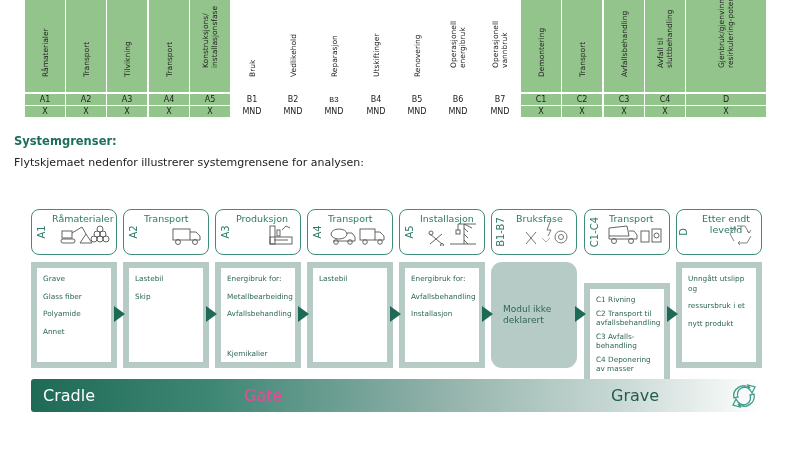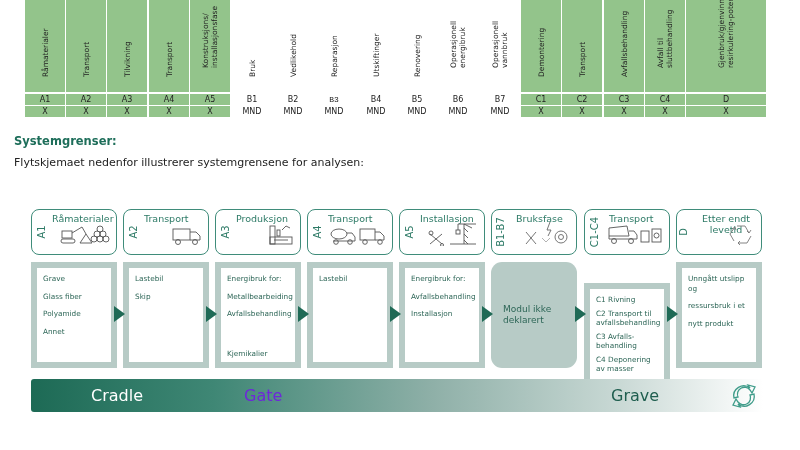--- a/index.html
+++ b/index.html
@@ -299,21 +299,21 @@
       <div class="inner">
         <div class="item">Unngått utslipp og</div>
         <div class="item">ressursbruk i et</div>
         <div class="item">nytt produkt</div>
       </div>
     </div>
     <div class="arrow" style="left: 667px;"></div>
   </div>
 
 <div class="gbar"></div>
-<div class="glabel" style="left:43px;color:#fff;margin-left:48px;">Cradle</div>
-<div class="glabel" style="left:244px;color:#6d28d9;">Gate</div>
+<div class="glabel" style="left:43px;color:#fff;">Cradle</div>
+<div class="glabel" style="left:244px;color:#ec4899;">Gate</div>
 <div class="glabel" style="left:611px;color:#1f5e4f;">Grave</div>
 <div class="abs" style="left:728px;top:380px;">
   <svg width="32" height="32" viewBox="0 0 32 32" fill="none" stroke="#3f9c8a" stroke-width="1.3">
     <path d="M6 18 A10 10 0 0 1 22 8 L20 5 L27 7 L24 13 L22 10 A7 7 0 0 0 10 17 Z"></path>
     <path d="M26 14 A10 10 0 0 1 10 24 L12 27 L5 25 L8 19 L10 22 A7 7 0 0 0 22 15 Z"></path>
   </svg>
 </div>
 
 </body></html>

